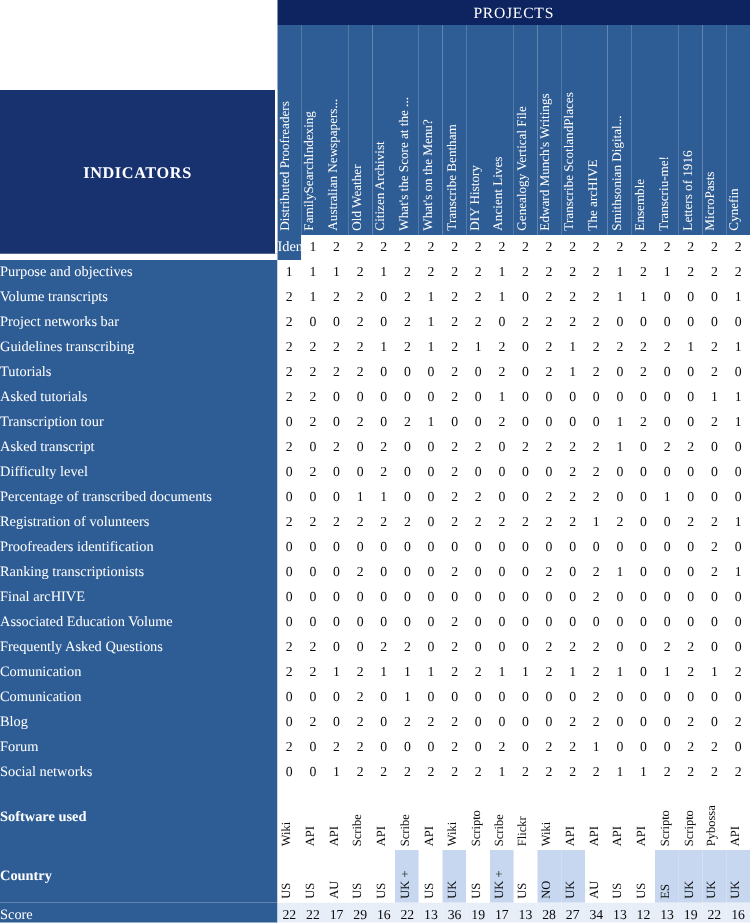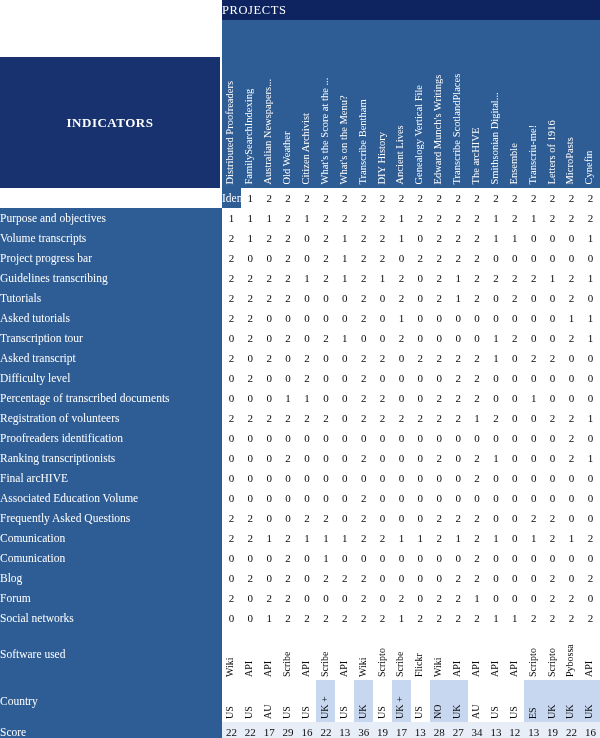--- a/index.html
+++ b/index.html
@@ -43,20 +43,21 @@
     background: #ffffff;
     border: 0;
   }
 
   
   .projects-banner {
     background: #0d2460;
     color: #ffffff;
     font-weight: bold;
     font-size: 12.5px;
+    text-align: center;
     letter-spacing: 0.6px;
     height: 20px;
     border-left: 2px solid #ffffff;
     border-top: 2px solid #0d2460;
   }
 
   
   .proj-head {
     background: #2e5c94;
     color: #ffffff;
@@ -87,20 +88,21 @@
     padding-left: 4px;
     border-top: 2px solid #ffffff;
     border-right: 2px solid #ffffff;
     height: 20px;
     white-space: nowrap;
     overflow: hidden;
   }
   .ind-label.tall {
     height: 52px;
     vertical-align: middle;
+    font-weight: bold;
   }
 
   
   .val {
     background: #ffffff;
     color: #0a0a0a;
     font-size: 11px;
     text-align: center;
     border-left: 2px solid #c3d4ea;
     border-top: 2px solid #c3d4ea;
@@ -293,21 +295,21 @@
           <td class="val">2</td>
           <td class="val">2</td>
           <td class="val">1</td>
           <td class="val">1</td>
           <td class="val">0</td>
           <td class="val">0</td>
           <td class="val">0</td>
           <td class="val">1</td>
         </tr>
         <tr>
-          <td class="ind-label">Project progress bar</td>
+          <td class="ind-label">Project networks bar</td>
           <td class="val">2</td>
           <td class="val">0</td>
           <td class="val">0</td>
           <td class="val">2</td>
           <td class="val">0</td>
           <td class="val">2</td>
           <td class="val">1</td>
           <td class="val">2</td>
           <td class="val">2</td>
           <td class="val">0</td>
@@ -880,16 +882,16 @@
           <td class="score">34</td>
           <td class="score">13</td>
           <td class="score">12</td>
           <td class="score">13</td>
           <td class="score">19</td>
           <td class="score">22</td>
           <td class="score">16</td>
         </tr>
       </tbody>
   </table>
-<div style="position: absolute; left: 0px; top: 57px; width: 220px; height: 131px; background: rgb(23, 50, 110); color: rgb(255, 255, 255); display: flex; align-items: center; justify-content: center; font-weight: bold; font-size: 13px; letter-spacing: 0.5px; border-right: 2px solid rgb(255, 255, 255);">
+<div style="position: absolute; left: 0px; top: 72px; width: 220px; height: 131px; background: rgb(23, 50, 110); color: rgb(255, 255, 255); display: flex; align-items: center; justify-content: center; font-weight: bold; font-size: 13px; letter-spacing: 0.5px; border-right: 2px solid rgb(255, 255, 255);">
       <span>INDICATORS</span>
     </div>
   </div>
 
 </body></html>

